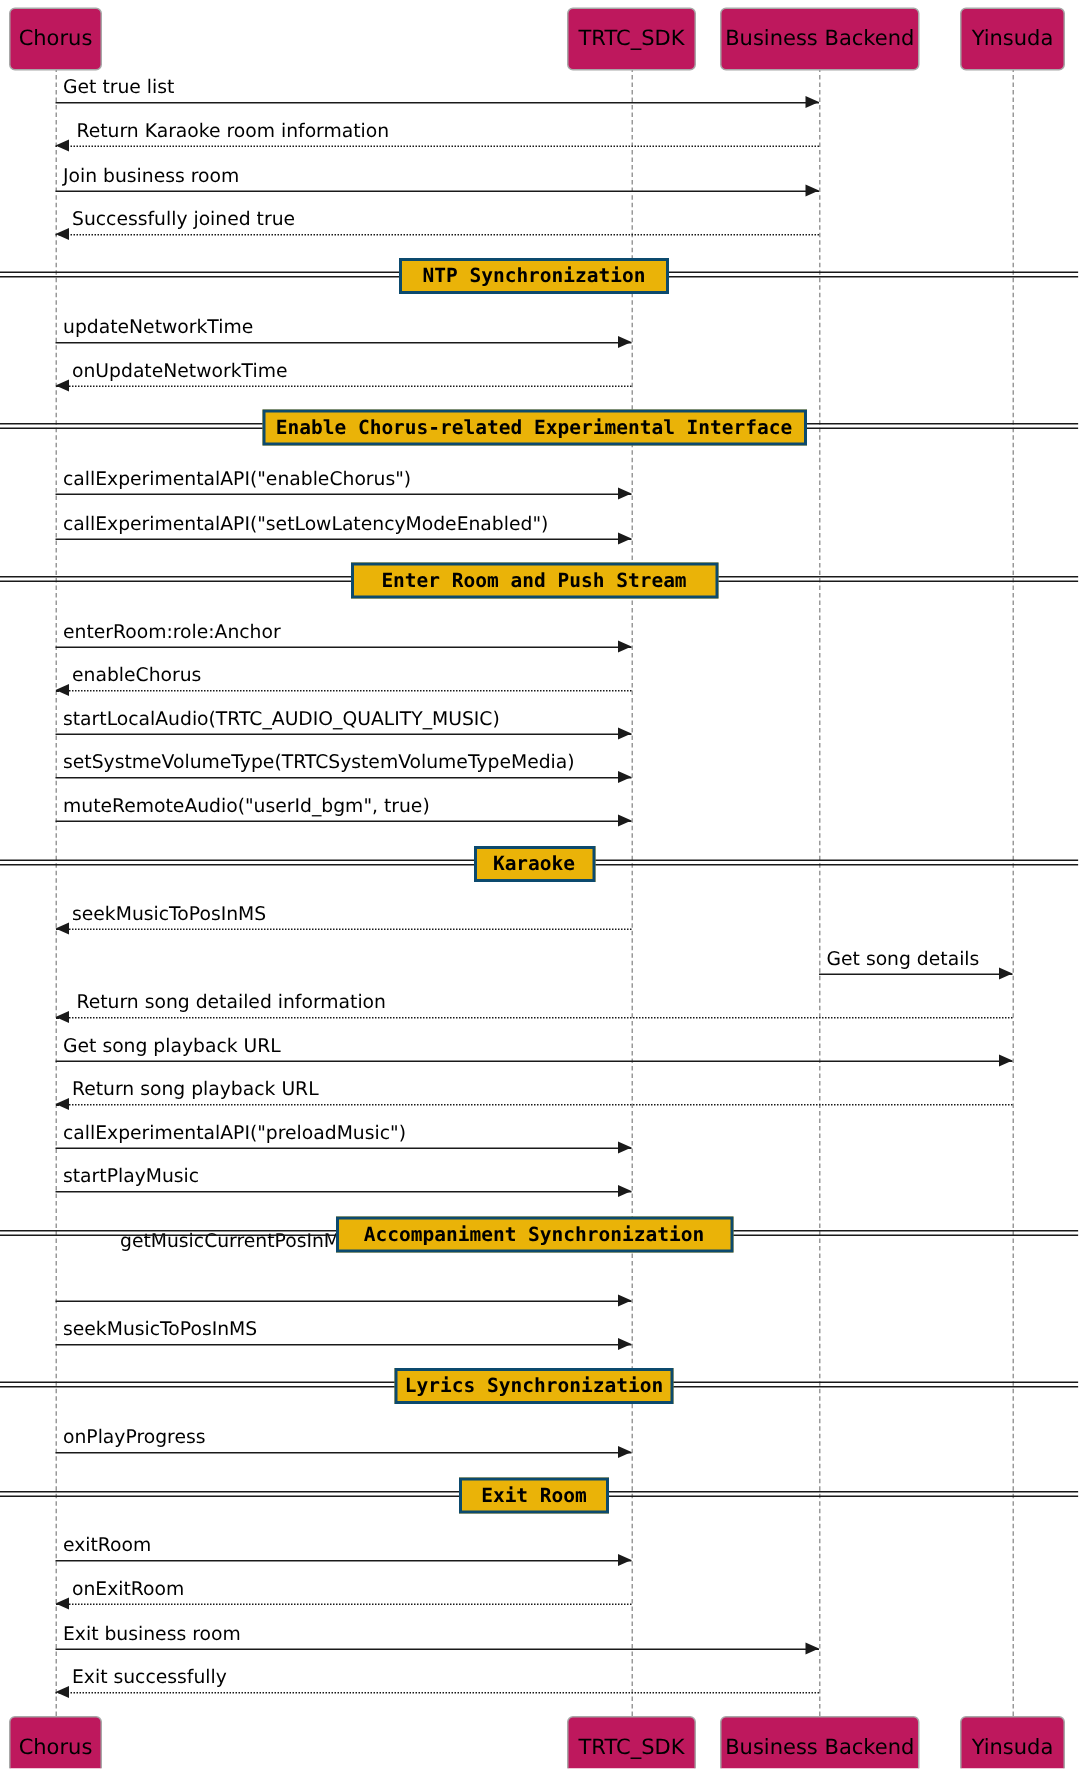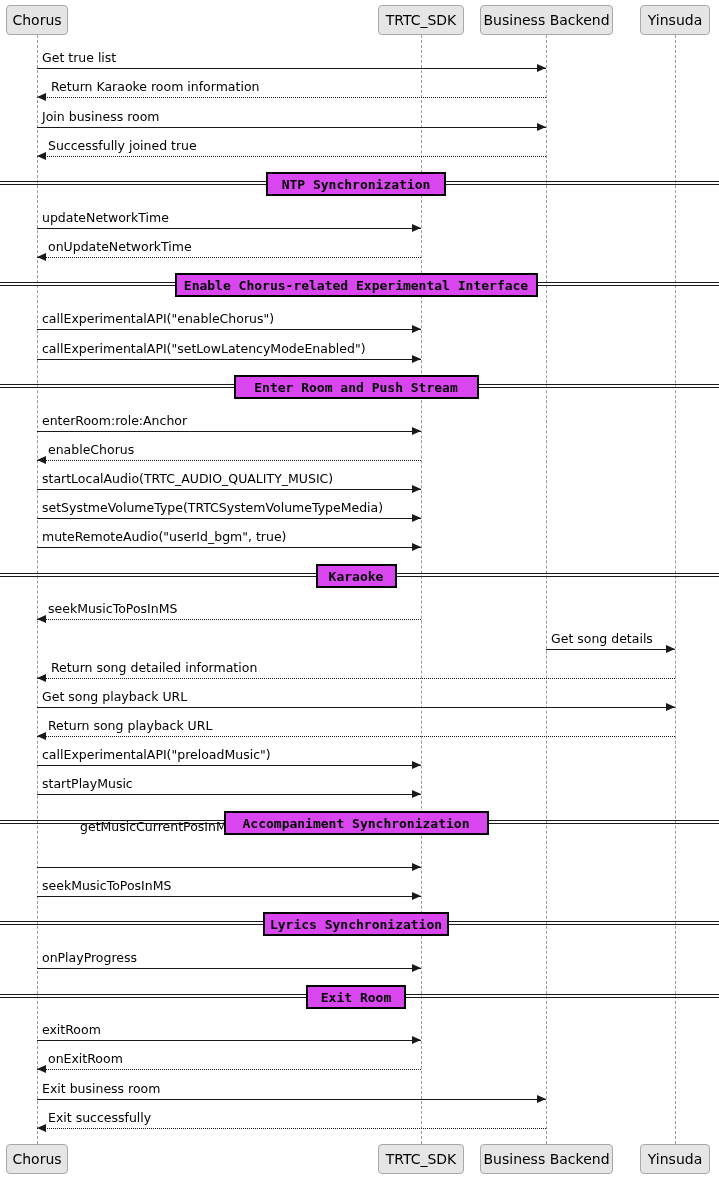--- a/index.html
+++ b/index.html
@@ -11,31 +11,31 @@
     width: 719px;
     height: 1179px;
     background: #FFFFFF;
     font-family: "DejaVu Sans", sans-serif;
     overflow: hidden;
   }
   
   .participant {
     position: absolute;
     box-sizing: border-box;
-    background: #e5e5e5;
+    background: #be185d;
     border: 1px solid #A8A8A8;
     border-radius: 4px;
     color: #000000;
     font-size: 14px;
     line-height: 1;
     display: flex;
     align-items: center;
     justify-content: center;
     white-space: nowrap;
-    height: 30px;
+    height: 42px;
     box-shadow: 0 0 0 0 transparent;
   }
   
   .lifeline {
     position: absolute;
     width: 0;
     border-left: 1px dashed #999999;
   }
   
   .msg-line {
@@ -73,22 +73,22 @@
     left: 0;
     width: 719px;
     height: 4px;
     border-top: 1px solid #1a1a1a;
     border-bottom: 1px solid #1a1a1a;
     box-sizing: border-box;
   }
   .divider-label {
     position: absolute;
     box-sizing: border-box;
-    background: #d946ef;
-    border: 2px solid #000000;
+    background: #eab308;
+    border: 2px solid #0c4a6e;
     color: #000000;
     font-family: "DejaVu Sans Mono", monospace;
     font-weight: bold;
     font-size: 13px;
     line-height: 1;
     display: flex;
     align-items: center;
     justify-content: center;
     white-space: nowrap;
     height: 24px;

